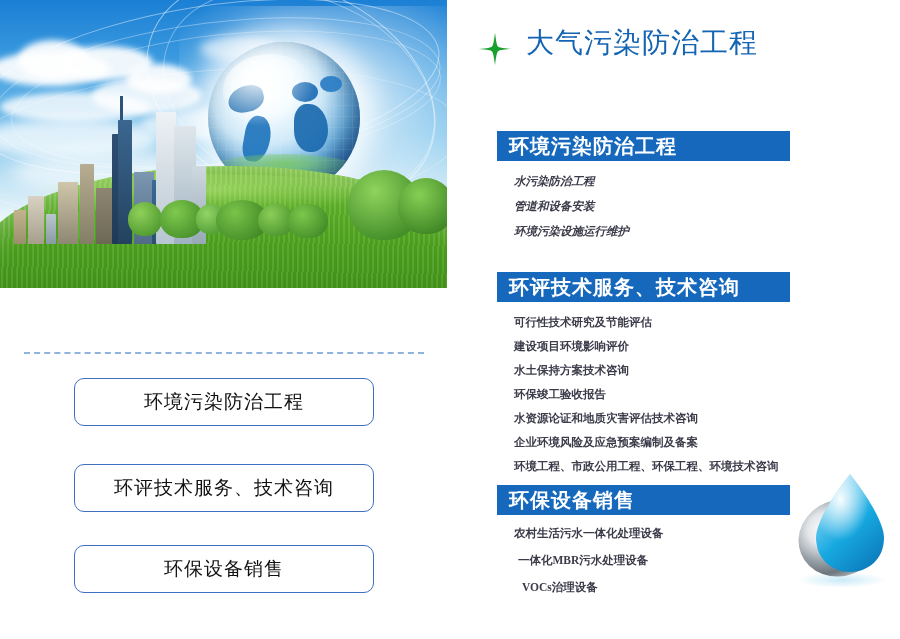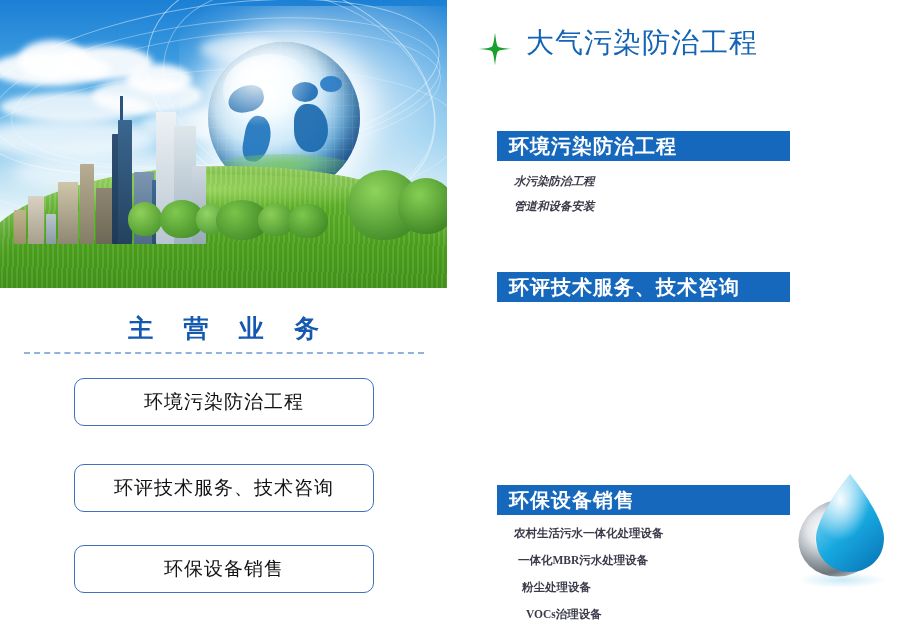--- a/index.html
+++ b/index.html
@@ -235,21 +235,20 @@
     <div class="tree t1"></div>
     <div class="tree t2"></div>
     <div class="tree t3"></div>
     <div class="tree t4"></div>
     <div class="tree t5"></div>
     <div class="tree t6"></div>
     <div class="tree t7"></div>
     <div class="tree t8"></div>
   </div>
 
-  <div class="left-title">主 营 业 务</div>
   <div class="divider"></div>
 
   <div class="biz-box bx1">
     <span>环境污染防治工程</span>
   </div>
   <div class="biz-box bx2">
     <span>环评技术服务、技术咨询</span>
   </div>
   <div class="biz-box bx3">
     <span>环保设备销售</span>
@@ -262,33 +261,42 @@
     <div class="main-title">
       <div>大气污染防治工程</div>
     </div>
   </div>
 
   <div class="section" id="s1">
     <div class="sec-bar">环境污染防治工程</div>
     <ul class="sec-list">
       <li>水污染防治工程</li>
       <li>管道和设备安装</li>
+      <li>环境污染设施运行维护</li>
     </ul>
   </div>
 
   <div class="section" id="s2">
     <div class="sec-bar">环评技术服务、技术咨询</div>
+    <ul class="sec-list">
+      <li>可行性技术研究及节能评估</li>
+      <li>建设项目环境影响评价</li>
+      <li>水土保持方案技术咨询</li>
+      <li>环保竣工验收报告</li>
+      <li>水资源论证和地质灾害评估技术咨询</li>
+      <li>企业环境风险及应急预案编制及备案</li>
+      <li>环境工程、市政公用工程、环保工程、环境技术咨询</li>
+    </ul>
   </div>
 
   <div class="section" id="s3">
     <div class="sec-bar">环保设备销售</div>
     <ul class="sec-list">
       <li>农村生活污水一体化处理设备</li>
       <li>一体化MBR污水处理设备</li>
-      <li>粉尘处理设备</li>
       <li>VOCs治理设备</li>
     </ul>
   </div>
 
   <svg class="drop" viewBox="0 0 108 122">
     <defs>
       <radialGradient id="ringG" cx="38%" cy="32%" r="72%">
         <stop offset="0%" stop-color="#ffffff"></stop>
         <stop offset="30%" stop-color="#e3e6e9"></stop>
         <stop offset="58%" stop-color="#9aa2a9"></stop>

